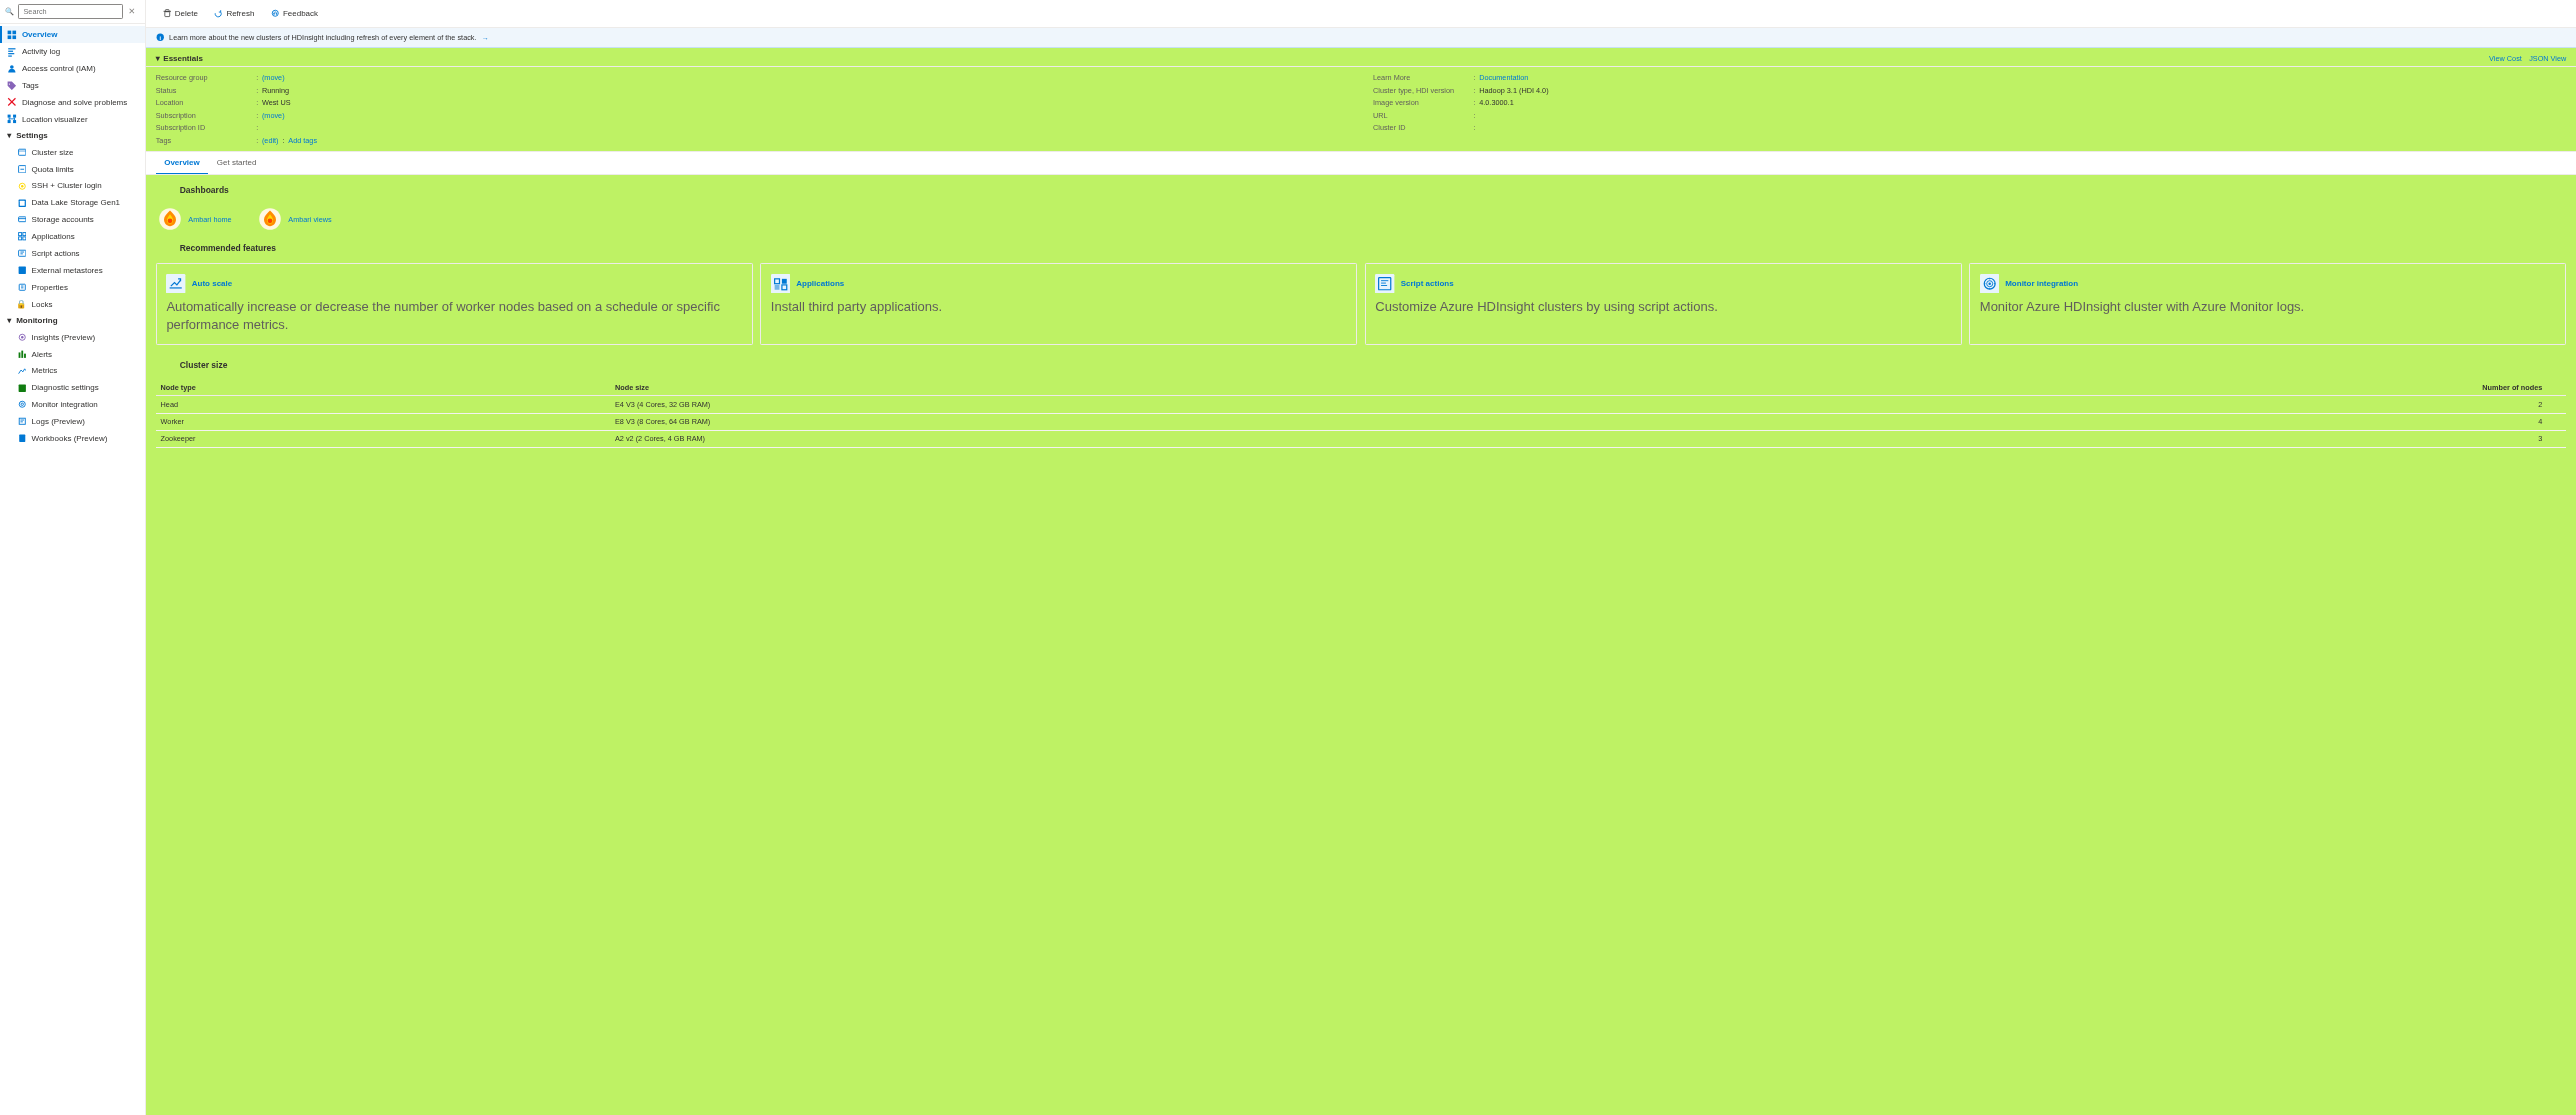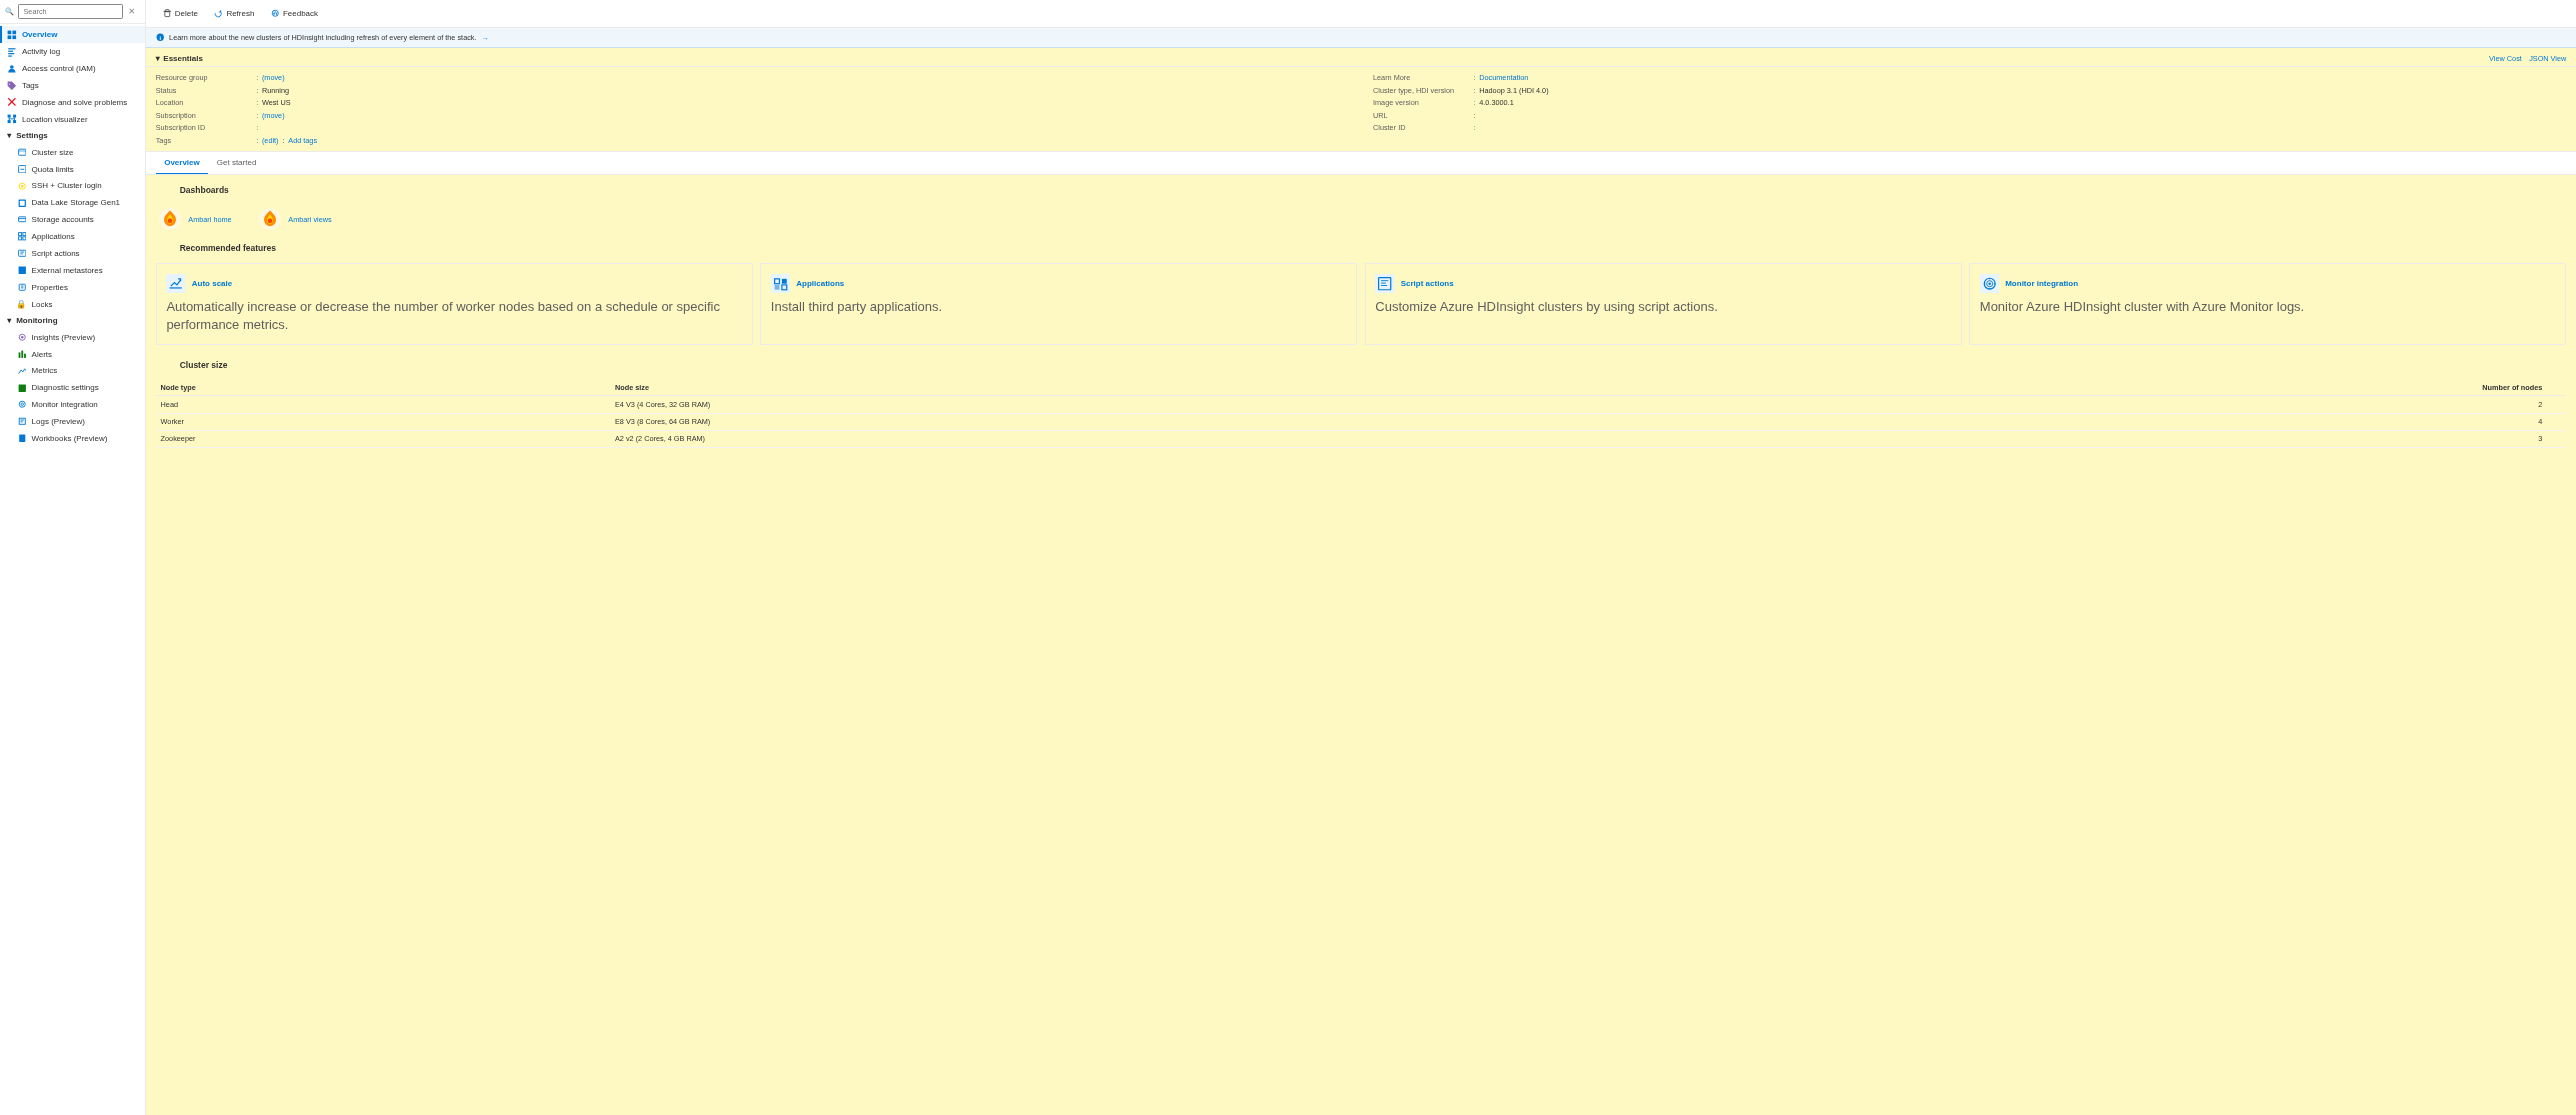--- a/index.html
+++ b/index.html
@@ -14,21 +14,21 @@
     .sidebar-collapse-btn { background: none; border: none; cursor: pointer; color: #8a8886; font-size: 8.5px; padding: 1.2px; }
     .sidebar-nav { flex: 1; overflow-y: auto; padding: 2.4px 0; }
     .nav-item { display: flex; align-items: center; gap: 4.9px; padding: 3.6px 7.3px; cursor: pointer; font-size: 8px; color: #323130; position: relative; }
     .nav-item.active { background: #eff6fc; color: #0078d4; font-weight: 600; }
     .nav-item.active::before { content: ''; position: absolute; left: 0; top: 0; bottom: 0; width: 1.8px; background: #0078d4; }
     .nav-icon { width: 9.7px; height: 9.7px; display: inline-flex; align-items: center; justify-content: center; font-size: 8.5px; flex-shrink: 0; }
     .nav-section-header { display: flex; align-items: center; gap: 4.9px; padding: 3.6px 7.3px; cursor: pointer; font-size: 8px; color: #323130; font-weight: 600; }
     .nav-sub { padding-left: 9.7px; }
 
     
-    .main { flex: 1; display: flex; flex-direction: column; overflow: hidden; background: #fef9c3; justify-content: flex-end; }
+    .main { flex: 1; display: flex; flex-direction: column; overflow: hidden; background: #bef264; justify-content: flex-end; }
 
     
     .toolbar { display: flex; align-items: center; gap: 2.4px; padding: 4.9px 9.7px; border-bottom: 0.6px solid #edebe9; background: #fff; }
     .toolbar-btn { display: flex; align-items: center; gap: 3.6px; padding: 3px 6px; border: 0.6px solid transparent; background: none; cursor: pointer; font-size: 8px; color: #323130; border-radius: 1.2px; }
     .toolbar-btn.delete { color: #323130; }
 
     
     .info-bar { background: #eff6fc; border-bottom: 0.6px solid #c7e0f4; padding: 4.9px 9.7px; display: flex; align-items: center; gap: 4.9px; font-size: 7.3px; color: #323130; }
     .info-bar a { color: #0078d4; text-decoration: none; }
 

